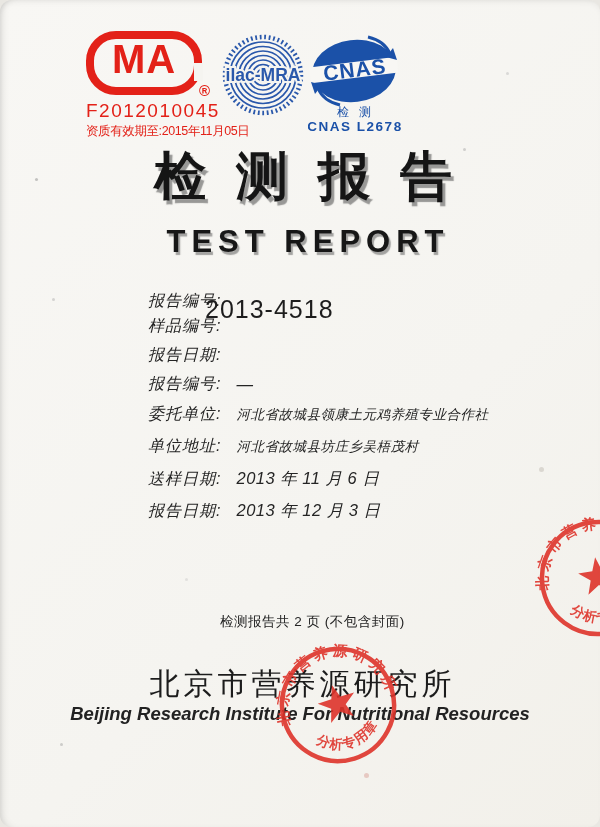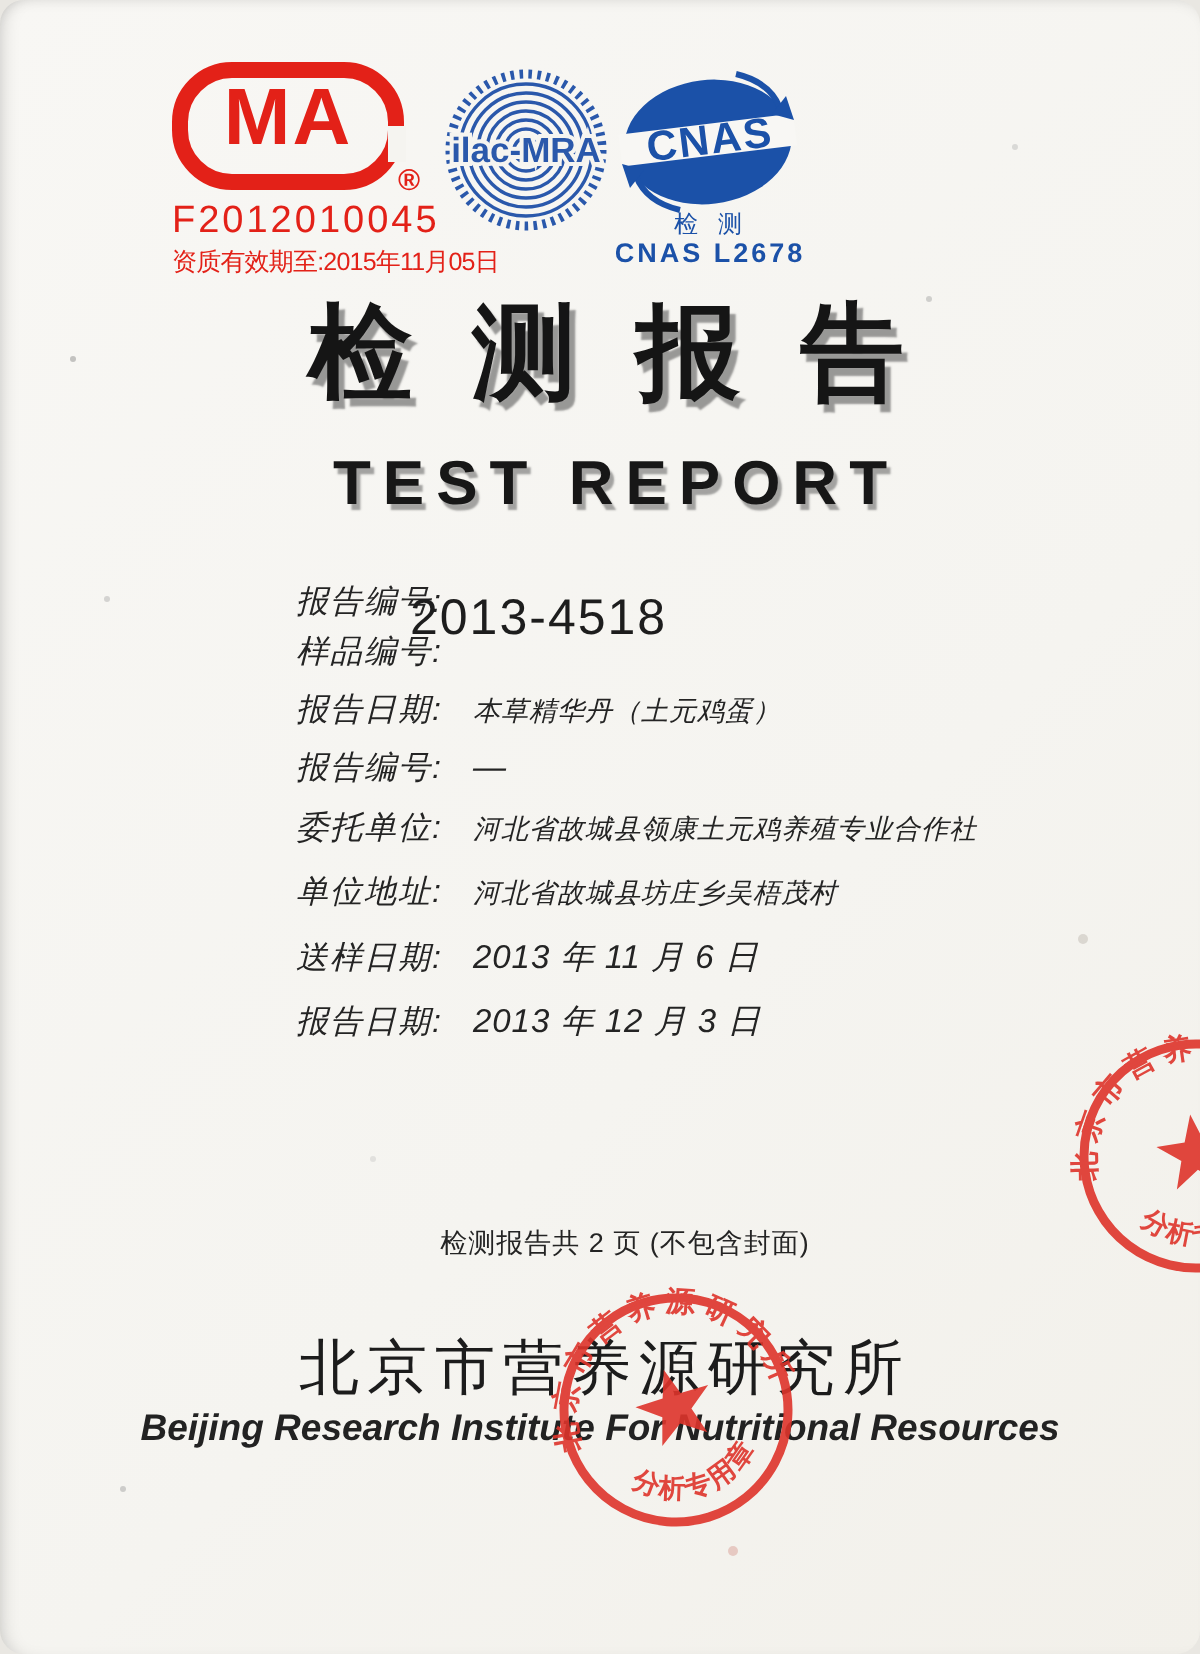--- a/index.html
+++ b/index.html
@@ -114,21 +114,20 @@
   <div class="frow" style="top:291px">
     <span class="flabel">报告编号:</span>
   </div>
   <div class="frow" style="top:316px">
     <span class="flabel">样品编号:</span>
   </div>
   <div class="report-no">2013-4518</div>
 
   <div class="frow" style="top:345px">
     <span class="flabel">报告日期:</span>
-    <span class="fval fval-sm">本草精华丹（土元鸡蛋）</span>
   </div>
   <div class="frow" style="top:374px">
     <span class="flabel">报告编号:</span>
     <span class="fval fval-md">—</span>
   </div>
   <div class="frow" style="top:404px">
     <span class="flabel">委托单位:</span>
     <span class="fval fval-sm">河北省故城县领康土元鸡养殖专业合作社</span>
   </div>
   <div class="frow" style="top:436px">

